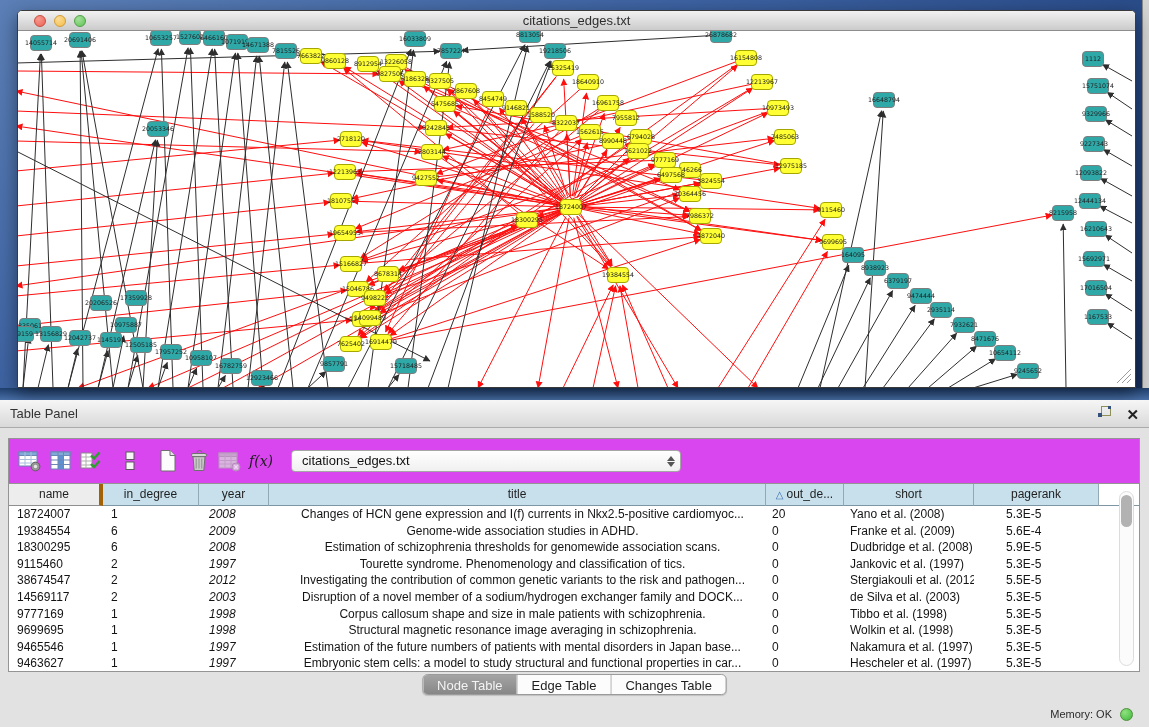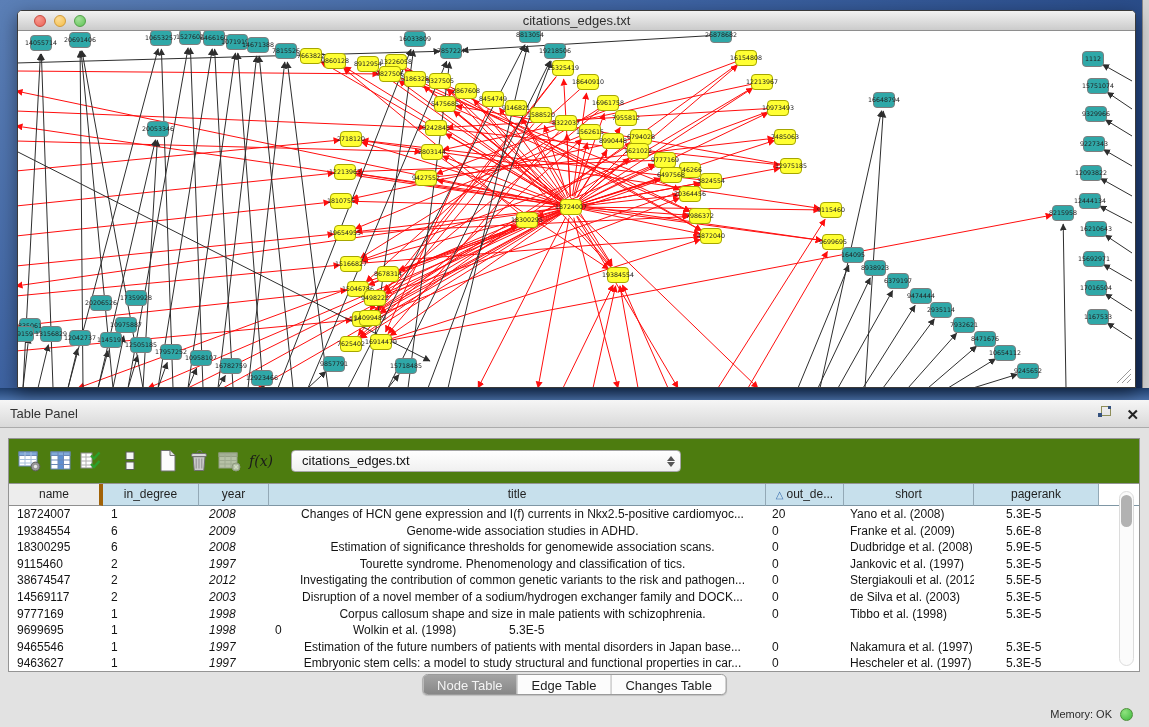--- a/index.html
+++ b/index.html
@@ -32,21 +32,21 @@
   .panel-header { position:absolute; left:0; top:400px; width:1149px; height:28px;
     background:linear-gradient(#F6F6F6,#D9D9D9); border-bottom:1px solid #ABABAB;
     font-size:13px; color:#333; line-height:27px; }
   .panel-header .ph-title { margin-left:10px; }
   .ph-icons { position:absolute; right:10px; top:0; height:28px; display:flex; align-items:center; gap:14px; }
   .ph-close { font-size:15px; font-weight:bold; color:#222; line-height:1; cursor:default; }
 
   
   .panel-body { position:absolute; left:0; top:428px; width:1149px; height:299px; background:#E2E2E2; }
   .panel-inner { position:absolute; left:8px; top:10px; width:1132px; height:234px;
-    border:1px solid #949494; background:#4d7c0f; }
+    border:1px solid #949494; background:#d946ef; }
   .toolbar { position:absolute; left:8px; top:5px; height:34px; display:flex; align-items:center; }
   .tb-icon { display:inline-flex; align-items:center; justify-content:center; width:26px; height:26px; margin-right:5px; }
   .tb-icon.gap { margin-right:12px; }
   .fx { font-family:"DejaVu Serif", serif; font-style:italic; font-size:14px; color:#1A1A1A; }
   .dropdown { position:relative; margin-left:12px; width:390px; height:22px;
     background:linear-gradient(#FFFFFF,#F0F0F0); border:1px solid #A6A6A6; border-radius:4px;
     font-size:13px; color:#111; line-height:20px; padding-left:10px; }
   .dd-spin { position:absolute; right:5px; top:0; height:20px; display:flex; flex-direction:column; justify-content:center; gap:1px; }
   .dd-spin i { width:0; height:0; border-left:4px solid transparent; border-right:4px solid transparent; }
   .dd-up   { border-bottom:5px solid #555; }
@@ -617,27 +617,27 @@
             <div class="td c5" style="width: 130px;">Yano et al. (2008)</div>
             <div class="td c6" style="width: 125px;">5.3E-5</div>
           </div>
           <div class="trow">
             <div class="td c0" style="width: 94px;">19384554</div>
             <div class="td c1" style="width: 96px;">6</div>
             <div class="td c2" style="width: 70px;">2009</div>
             <div class="td c3" style="width: 497px;">Genome-wide association studies in ADHD.</div>
             <div class="td c4" style="width: 78px;">0</div>
             <div class="td c5" style="width: 130px;">Franke et al. (2009)</div>
-            <div class="td c6" style="width: 125px;">5.6E-8</div>
+            <div class="td c6" style="width: 125px;">5.6E-4</div>
           </div>
           <div class="trow">
             <div class="td c0" style="width: 94px;">18300295</div>
             <div class="td c1" style="width: 96px;">6</div>
             <div class="td c2" style="width: 70px;">2008</div>
-            <div class="td c3" style="width: 497px;">Estimation of significance thresholds for genomewide association scans.</div>
+            <div class="td c3" style="width: 497px;">Estimation of schizophrenia thresholds for genomewide association scans.</div>
             <div class="td c4" style="width: 78px;">0</div>
             <div class="td c5" style="width: 130px;">Dudbridge et al. (2008)</div>
             <div class="td c6" style="width: 125px;">5.9E-5</div>
           </div>
           <div class="trow">
             <div class="td c0" style="width: 94px;">9115460</div>
             <div class="td c1" style="width: 96px;">2</div>
             <div class="td c2" style="width: 70px;">1997</div>
             <div class="td c3" style="width: 497px;">Tourette syndrome. Phenomenology and classification of tics.</div>
             <div class="td c4" style="width: 78px;">0</div>
@@ -668,20 +668,21 @@
             <div class="td c2" style="width: 70px;">1998</div>
             <div class="td c3" style="width: 497px;">Corpus callosum shape and size in male patients with schizophrenia.</div>
             <div class="td c4" style="width: 78px;">0</div>
             <div class="td c5" style="width: 130px;">Tibbo et al. (1998)</div>
             <div class="td c6" style="width: 125px;">5.3E-5</div>
           </div>
           <div class="trow">
             <div class="td c0" style="width: 94px;">9699695</div>
             <div class="td c1" style="width: 96px;">1</div>
             <div class="td c2" style="width: 70px;">1998</div>
+            <div class="td c3" style="width: 497px;">Structural magnetic resonance image averaging in schizophrenia.</div>
             <div class="td c4" style="width: 78px;">0</div>
             <div class="td c5" style="width: 130px;">Wolkin et al. (1998)</div>
             <div class="td c6" style="width: 125px;">5.3E-5</div>
           </div>
           <div class="trow">
             <div class="td c0" style="width: 94px;">9465546</div>
             <div class="td c1" style="width: 96px;">1</div>
             <div class="td c2" style="width: 70px;">1997</div>
             <div class="td c3" style="width: 497px;">Estimation of the future numbers of patients with mental disorders in Japan base...</div>
             <div class="td c4" style="width: 78px;">0</div>

